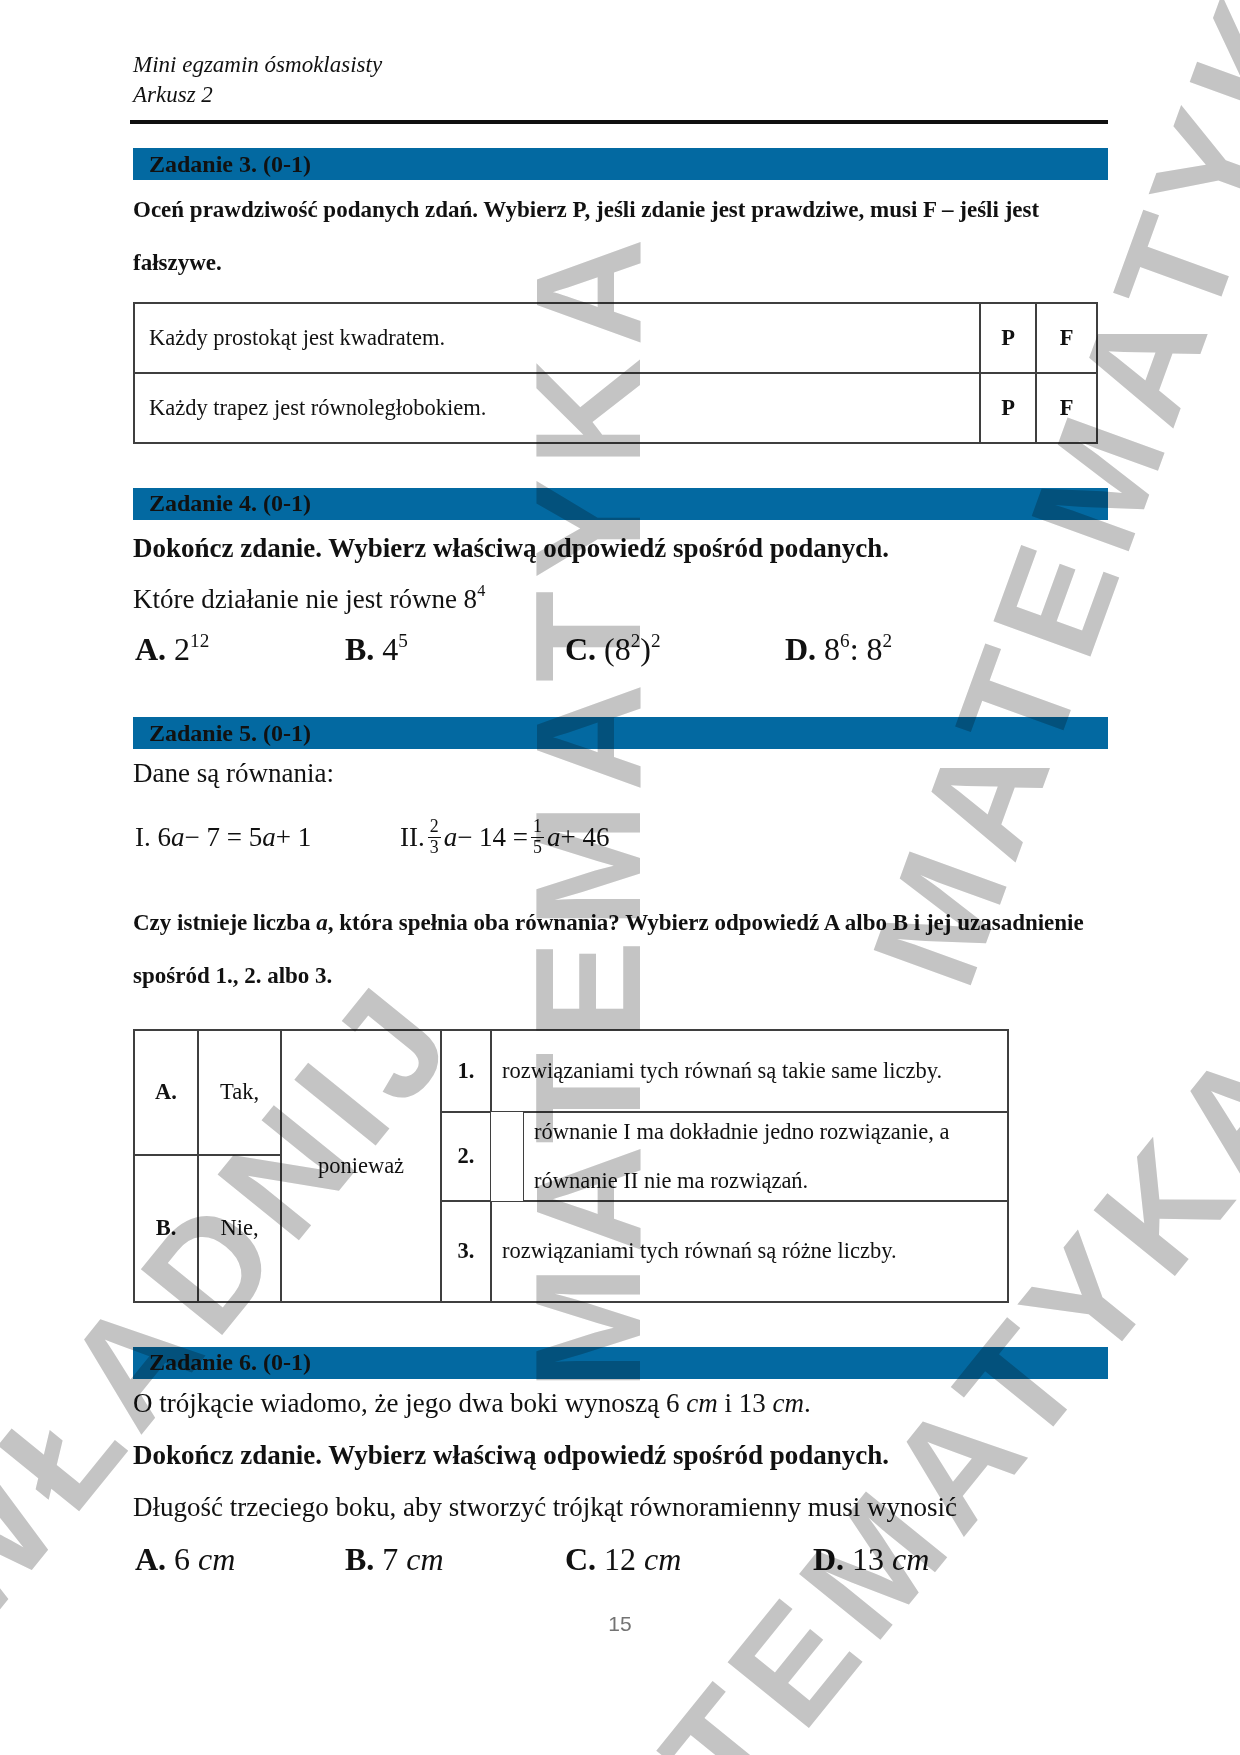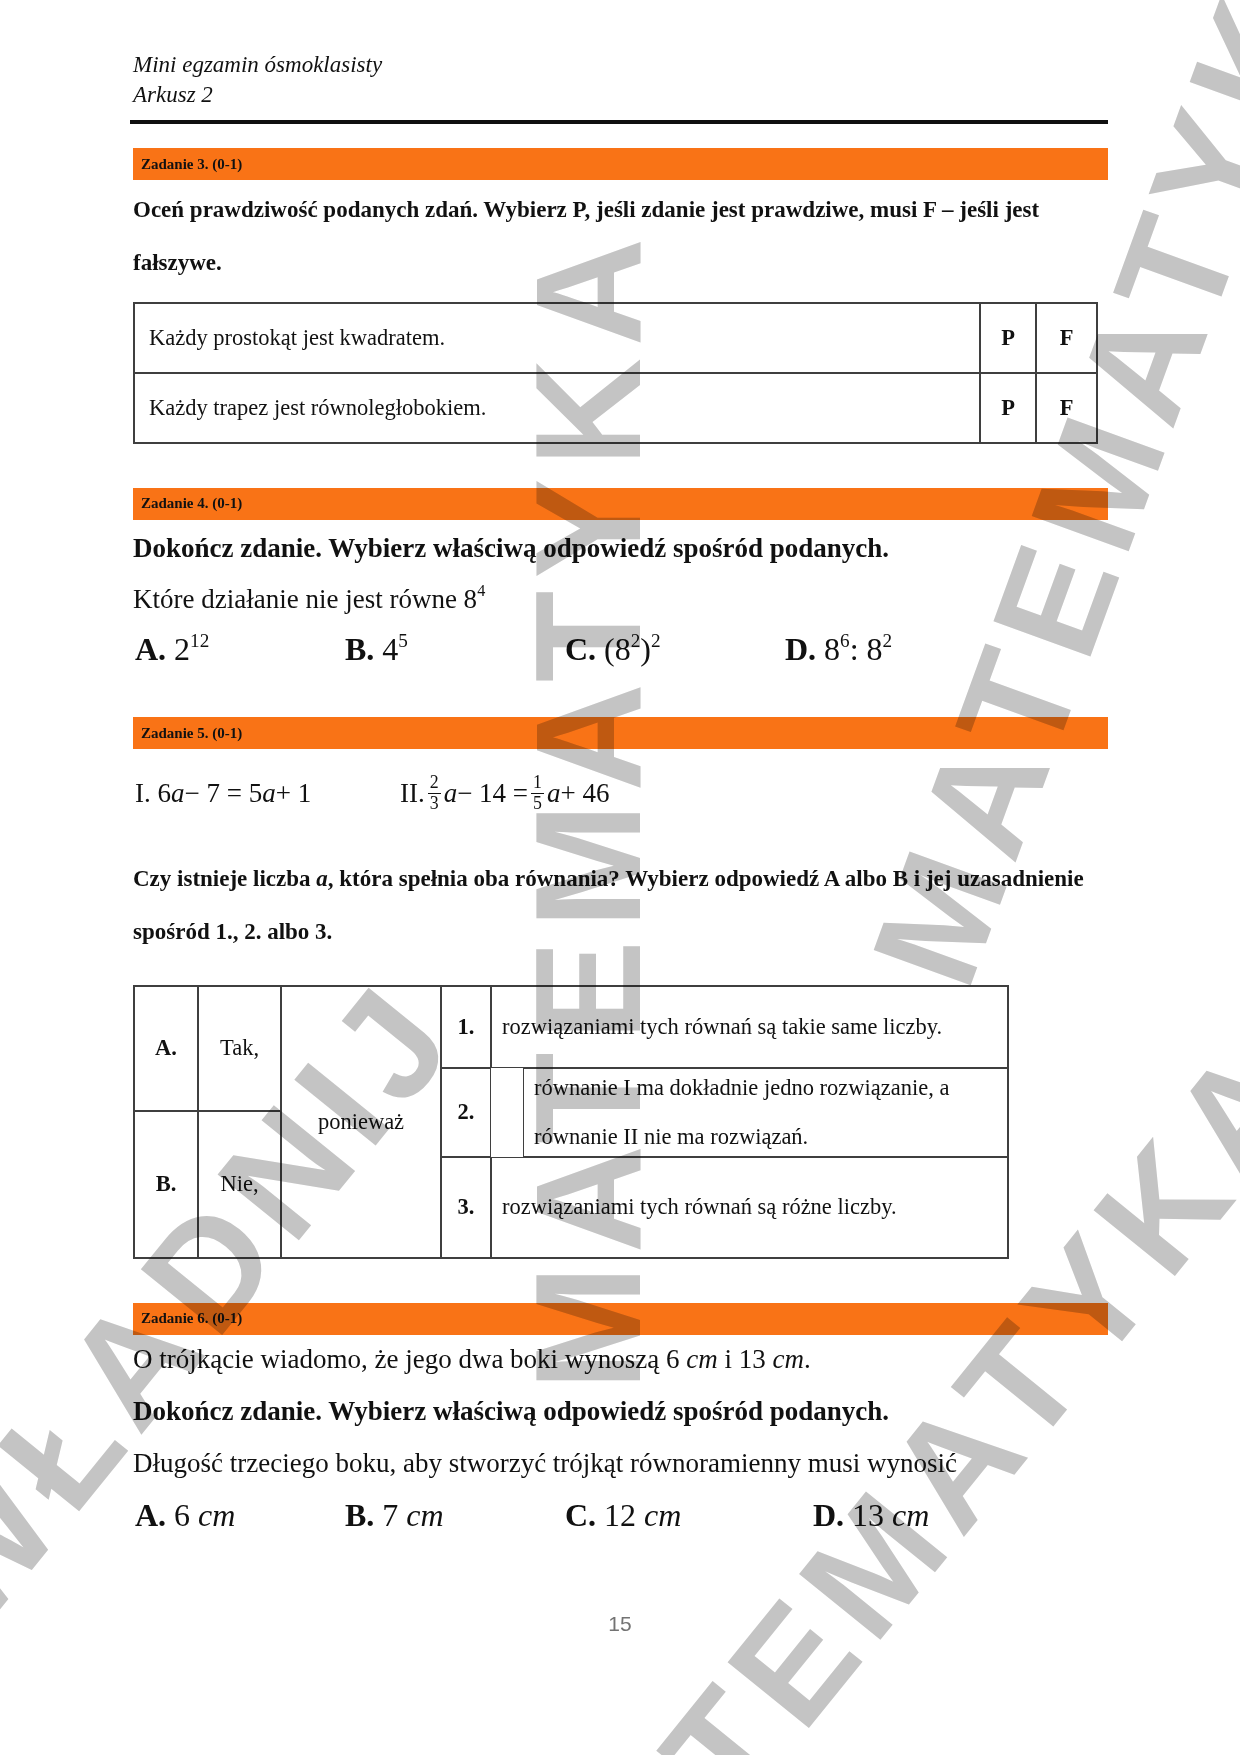--- a/index.html
+++ b/index.html
@@ -11,23 +11,23 @@
     font-family:"Liberation Serif", serif;
     color:#111;
   }
   .content{position:relative;z-index:1;padding:50px 132px 0 133px;}
   
   .doc-header{text-align:left;font-style:italic;font-size:23px;line-height:30px;}
   .rule{border:none;border-top:4px solid #101010;margin:10px 0 0 -3px;width:978px;}
   
   .task-bar{
     width:975px;height:32px;margin-top:24px;
-    background:#f97316;
+    background:#0369a1;
     display:flex;align-items:center;
-    font-weight:bold;font-size:15px;padding-left:8px;box-sizing:border-box;
+    font-weight:bold;font-size:24px;padding-left:16px;box-sizing:border-box;
   }
   .b{font-weight:bold;}
   p{margin:0;}
   .spread{line-height:2.3;font-size:23px;margin-top:4px;width:975px;}
   .single{line-height:1.45;font-size:27px;margin-top:9px;}
   
   .pf-table{
     display:grid;width:963px;margin-top:12px;
     grid-template-columns:1fr 56px 61px;
     grid-auto-rows:70px;
@@ -126,20 +126,21 @@
       <div class="options">
         <span class="option" style="left:2px;"><span class="opt-label">A.</span><span>2<sup>12</sup></span></span>
         <span class="option" style="left:212px;"><span class="opt-label">B.</span><span>4<sup>5</sup></span></span>
         <span class="option" style="left:432px;"><span class="opt-label">C.</span><span>(8<sup>2</sup>)<sup>2</sup></span></span>
         <span class="option" style="left:652px;"><span class="opt-label">D.</span><span>8<sup>6</sup>: 8<sup>2</sup></span></span>
       </div>
     </section>
 
     <section>
       <div class="task-bar" style="margin-top:46px;">Zadanie 5. (0-1)</div>
+      <p class="single" style="margin-top:5px;">Dane są równania:</p>
 
       <div class="equations">
         <span class="equation" style="left:2px;">I. 6<i>a</i> − 7 = 5<i>a</i> + 1</span>
         <span class="equation" style="left:267px;">II. <span class="frac">
               <span class="num">2</span>
               <span class="den">3</span>
             </span><i>a</i> − 14 = <span class="frac">
               <span class="num">1</span>
               <span class="den">5</span>
             </span><i>a</i> + 46</span>

